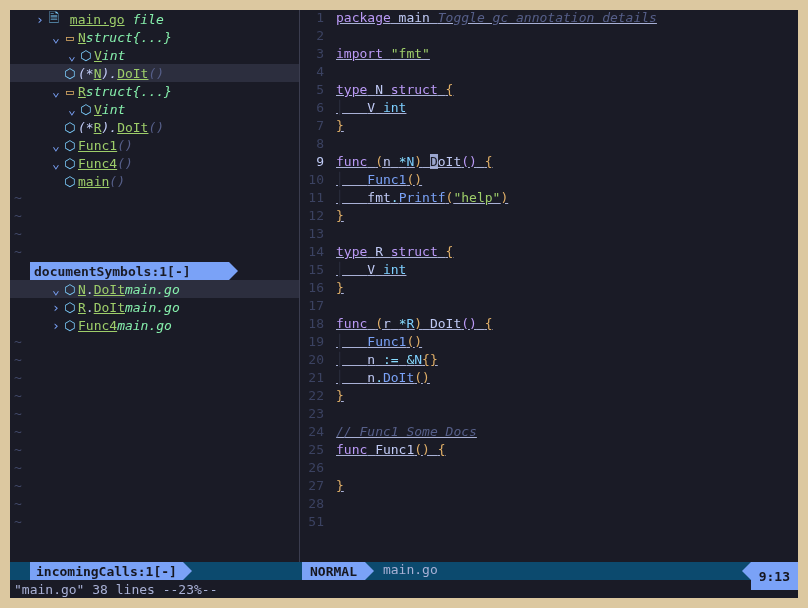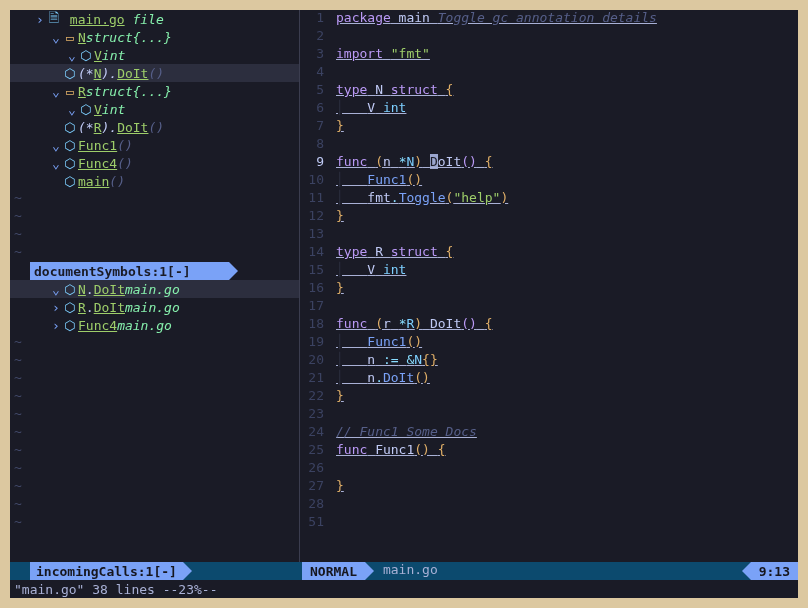--- a/index.html
+++ b/index.html
@@ -143,21 +143,21 @@
   .status-file {
     color: #a9b1d6;
     padding-left: 18px;
   }
   .status-pos {
     margin-left: auto;
     background: #7aa2f7;
     color: #16161e;
     font-weight: bold;
     padding: 0 8px;
-    height: 18px;
+    height: 28px;
     display: flex;
     align-items:center;
     position: relative;
   }
   .status-pos::before {
     content:"";
     position:absolute;
     left:-9px; top:0;
     border-top:9px solid transparent;
     border-bottom:9px solid transparent;
@@ -284,21 +284,21 @@
           <div class="code-line"><span class="kw">package</span><span class="ident"> main </span><span class="inlay">Toggle gc annotation details</span></div>
           <div class="code-line"></div>
           <div class="code-line"><span class="kw">import</span> <span class="str">"fmt"</span></div>
           <div class="code-line"></div>
           <div class="code-line"><span class="kw">type</span> <span class="ident">N</span> <span class="kw">struct</span> <span class="brace">{</span></div>
           <div class="code-line"><span class="indent-guide">│   </span><span class="ident">V</span> <span class="type">int</span></div>
           <div class="code-line"><span class="brace">}</span></div>
           <div class="code-line"></div>
           <div class="code-line"><span class="kw">func</span> <span class="brace">(</span><span class="ident">n</span> <span class="op">*</span><span class="type">N</span><span class="brace">)</span> <span class="cursor-cell">D</span><span class="ident">oIt</span><span class="brace2">(</span><span class="brace2">)</span> <span class="brace">{</span></div>
           <div class="code-line"><span class="indent-guide">│   </span><span class="fn">Func1</span><span class="brace">(</span><span class="brace">)</span></div>
-          <div class="code-line"><span class="indent-guide">│   </span><span class="ident">fmt</span><span class="punc">.</span><span class="fn">Toggle</span><span class="brace">(</span><span class="str">"help"</span><span class="brace">)</span></div>
+          <div class="code-line"><span class="indent-guide">│   </span><span class="ident">fmt</span><span class="punc">.</span><span class="fn">Printf</span><span class="brace">(</span><span class="str">"help"</span><span class="brace">)</span></div>
           <div class="code-line"><span class="brace">}</span></div>
           <div class="code-line"></div>
           <div class="code-line"><span class="kw">type</span> <span class="ident">R</span> <span class="kw">struct</span> <span class="brace">{</span></div>
           <div class="code-line"><span class="indent-guide">│   </span><span class="ident">V</span> <span class="type">int</span></div>
           <div class="code-line"><span class="brace">}</span></div>
           <div class="code-line"></div>
           <div class="code-line"><span class="kw">func</span> <span class="brace">(</span><span class="ident">r</span> <span class="op">*</span><span class="type">R</span><span class="brace">)</span> <span class="ident">DoIt</span><span class="brace2">(</span><span class="brace2">)</span> <span class="brace">{</span></div>
           <div class="code-line"><span class="indent-guide">│   </span><span class="fn">Func1</span><span class="brace">(</span><span class="brace">)</span></div>
           <div class="code-line"><span class="indent-guide">│   </span><span class="ident">n</span> <span class="op">:=</span> <span class="op">&amp;</span><span class="type">N</span><span class="brace">{</span><span class="brace">}</span></div>
           <div class="code-line"><span class="indent-guide">│   </span><span class="ident">n</span><span class="punc">.</span><span class="fn">DoIt</span><span class="brace">(</span><span class="brace">)</span></div>

